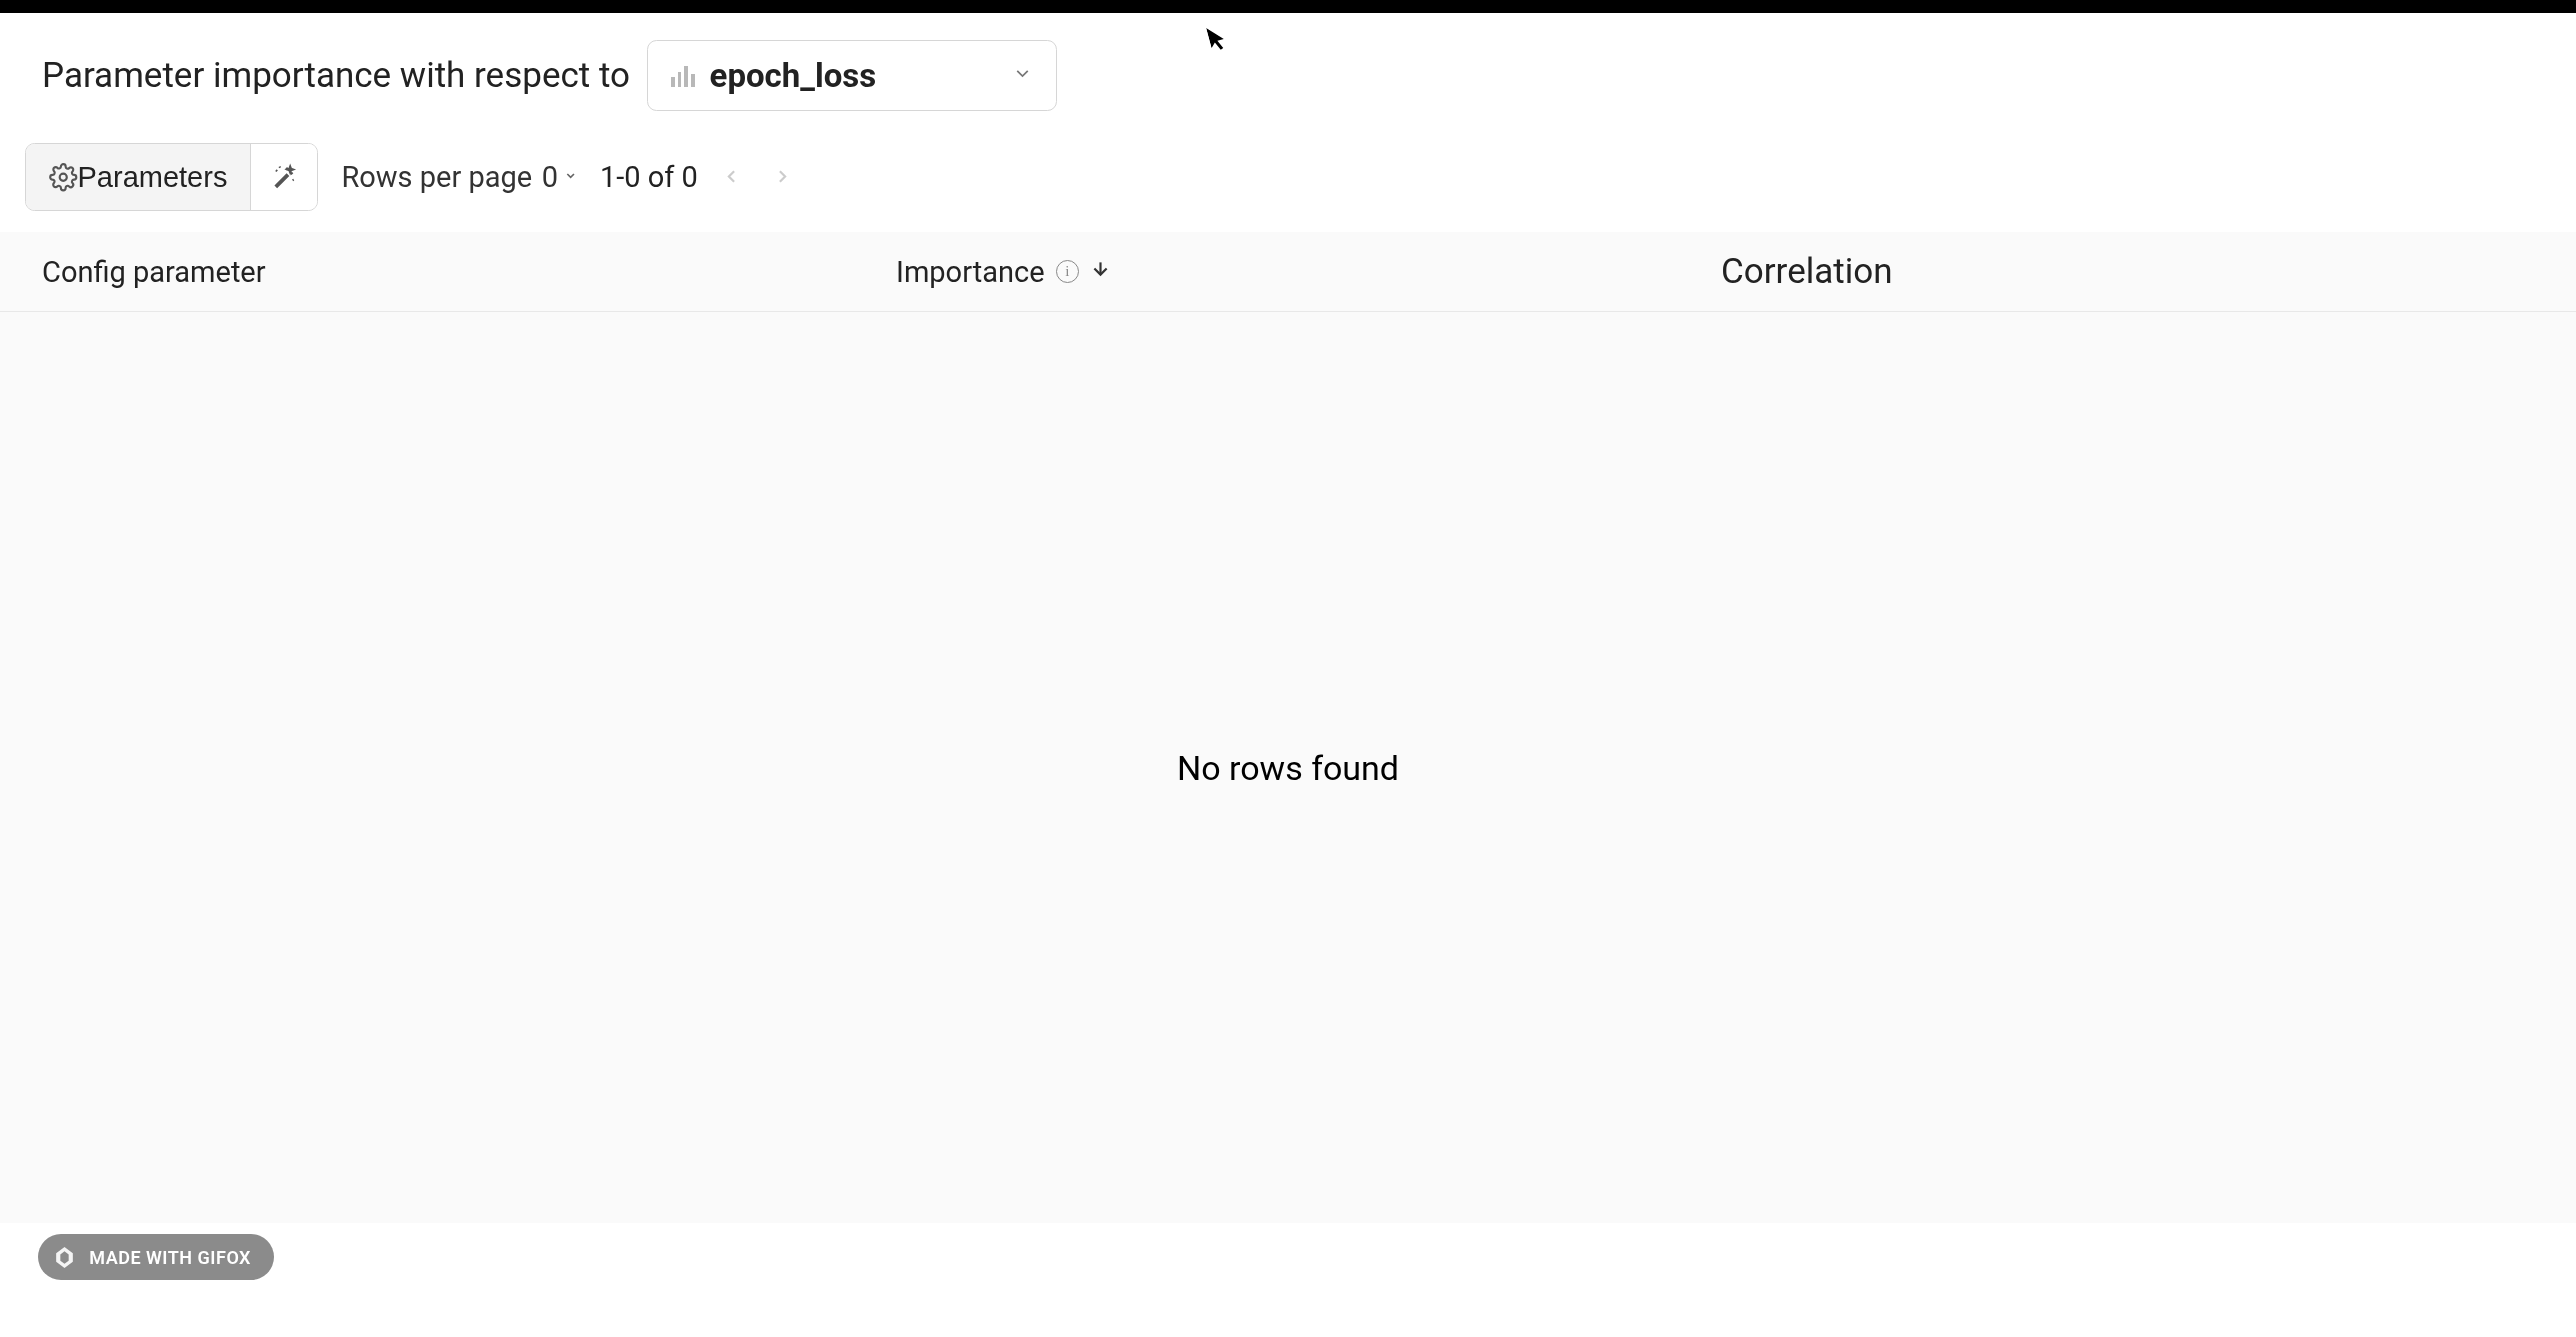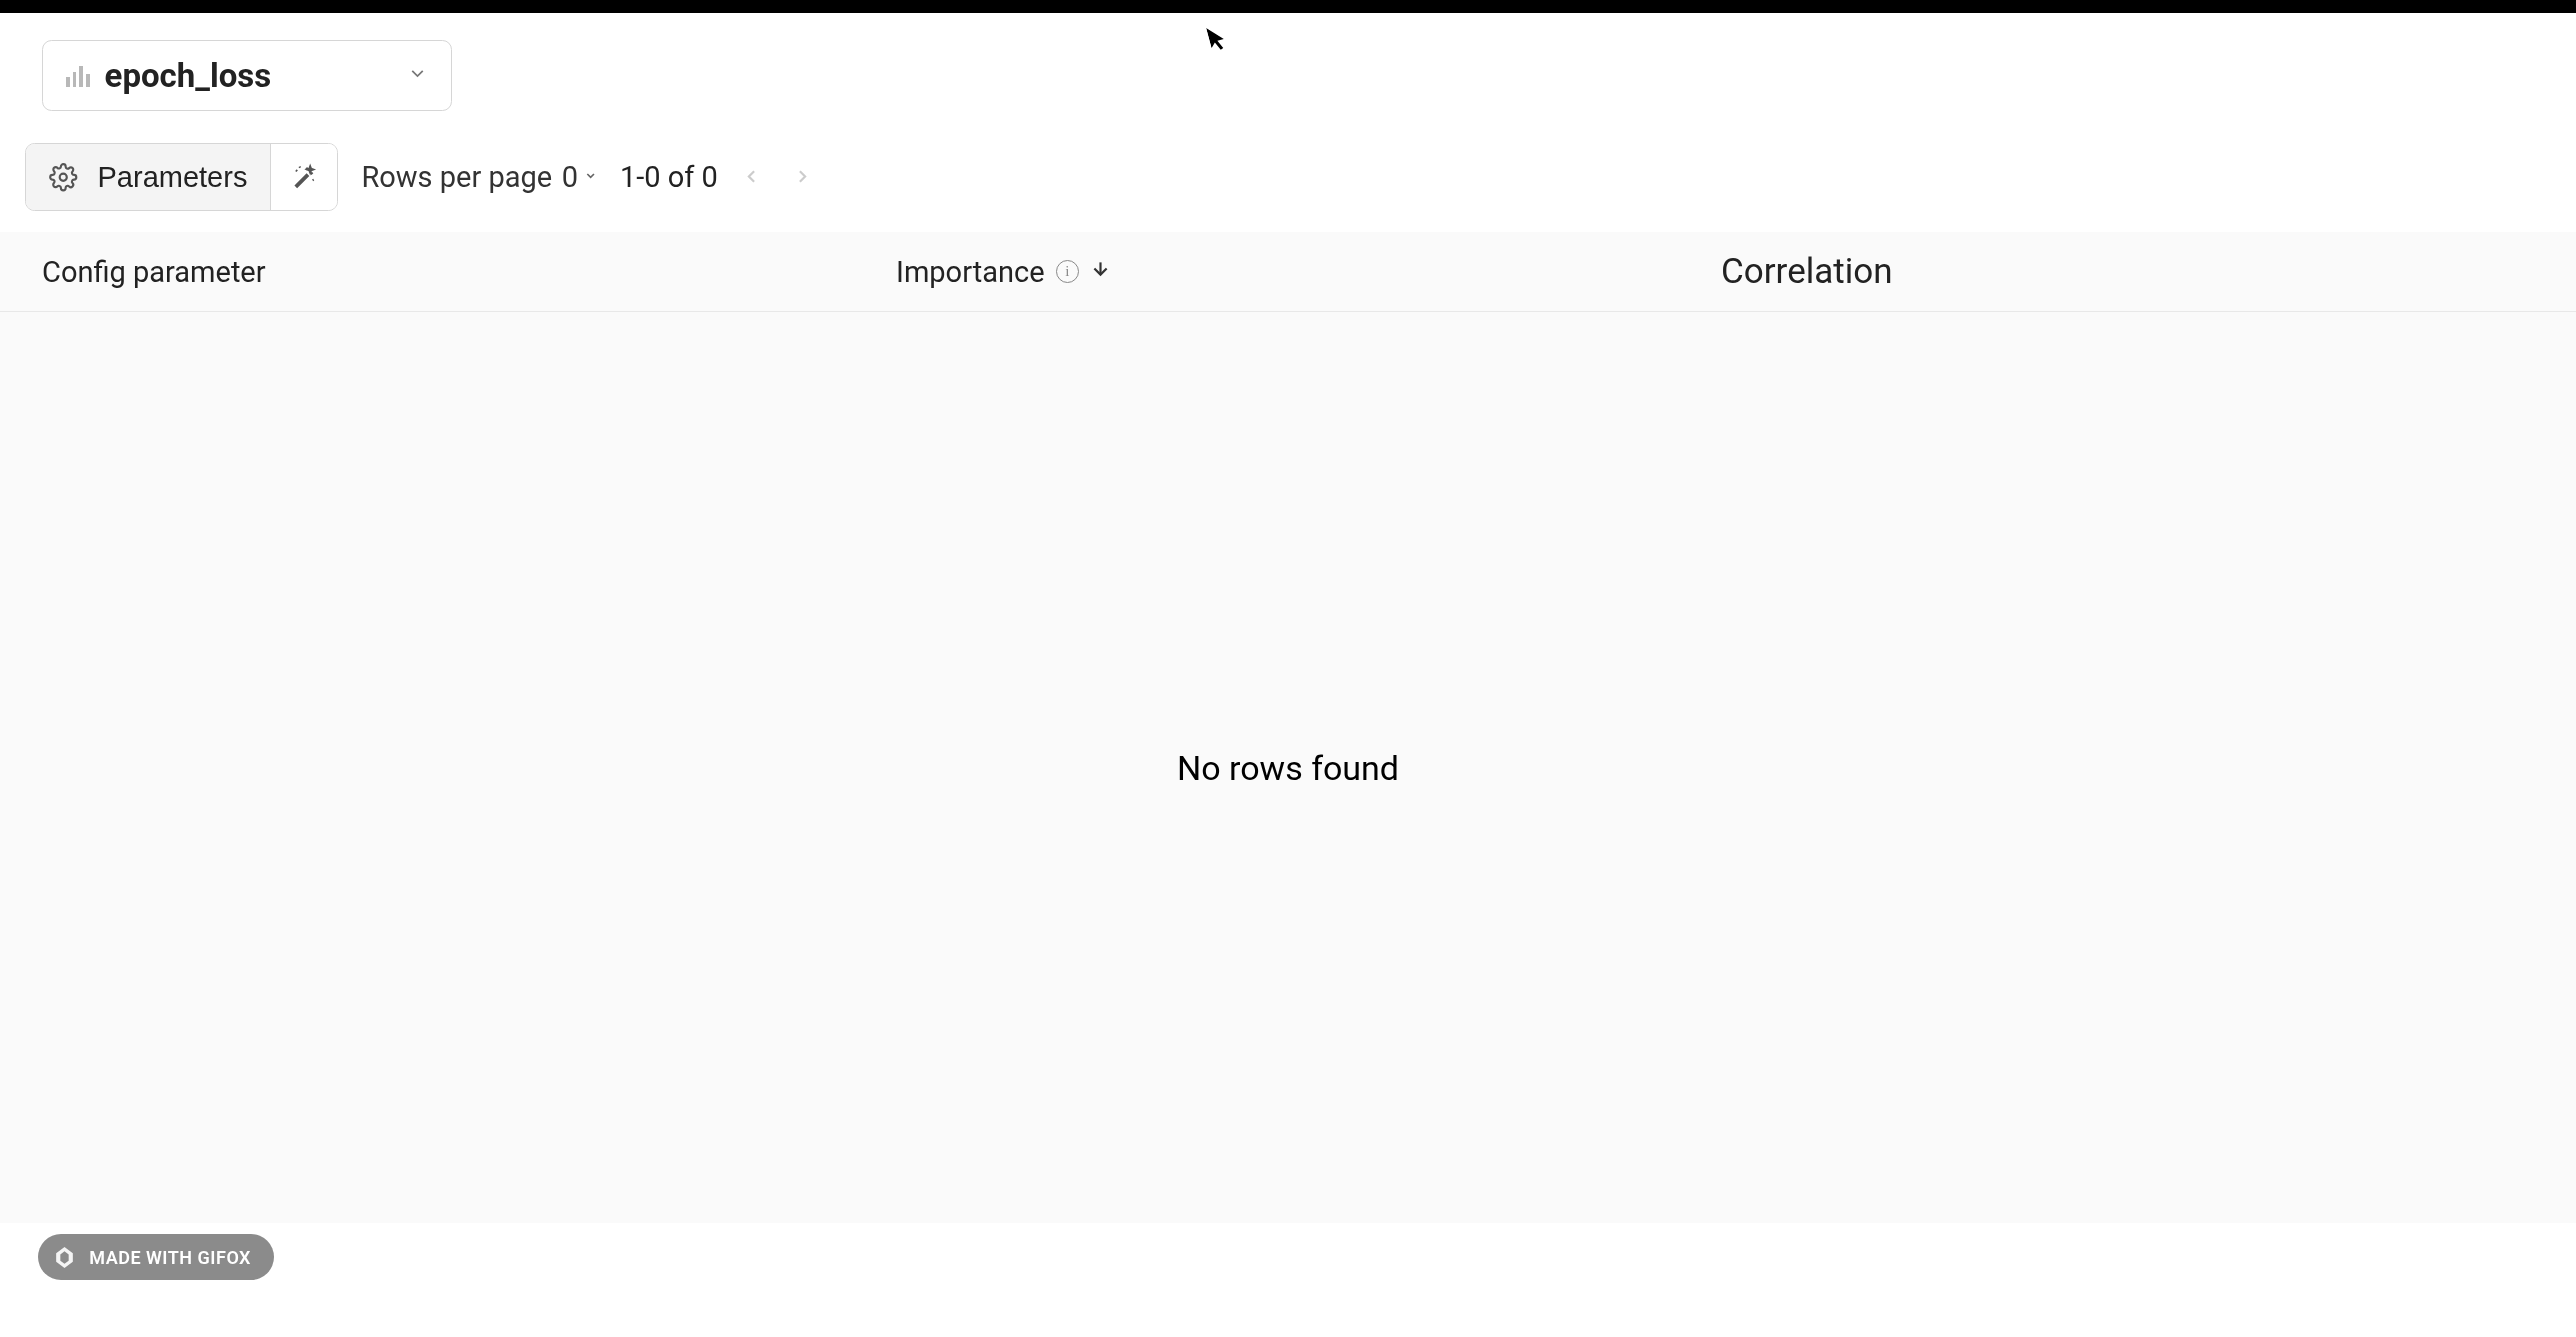--- a/index.html
+++ b/index.html
@@ -111,21 +111,21 @@
     }
     .btn-group {
       display: flex;
       border: 0.9px solid #d6d6d6;
       border-radius: 9.5px;
       overflow: hidden;
     }
     .btn-parameters {
       display: flex;
       align-items: center;
-      gap: 20px;
+      gap: 0;
       padding: 13.3px 23px;
       background: #f4f4f4;
       border: none;
       border-right: 0.9px solid #d6d6d6;
       cursor: pointer;
       font-size: 29px;
       color: #222;
       height: 66px;
     }
     .btn-magic {
@@ -260,20 +260,21 @@
       transform: rotate(-15deg);
     }
   </style>
 </head>
 <body>
 
 <div class="top-black-bar"></div>
 
 <div class="panel">
   <div class="header-row">
+    <div class="page-title">Parameter importance with respect to</div>
     <div class="metric-selector">
       <span class="metric-icon">
         <span></span>
           <span></span>
           <span></span>
           <span></span>
       </span>
       <span class="metric-label">epoch_loss</span>
       <span class="chevron-down">
         <svg width="21" height="21" viewBox="0 0 24 24" fill="none" stroke="currentColor" stroke-width="2">

